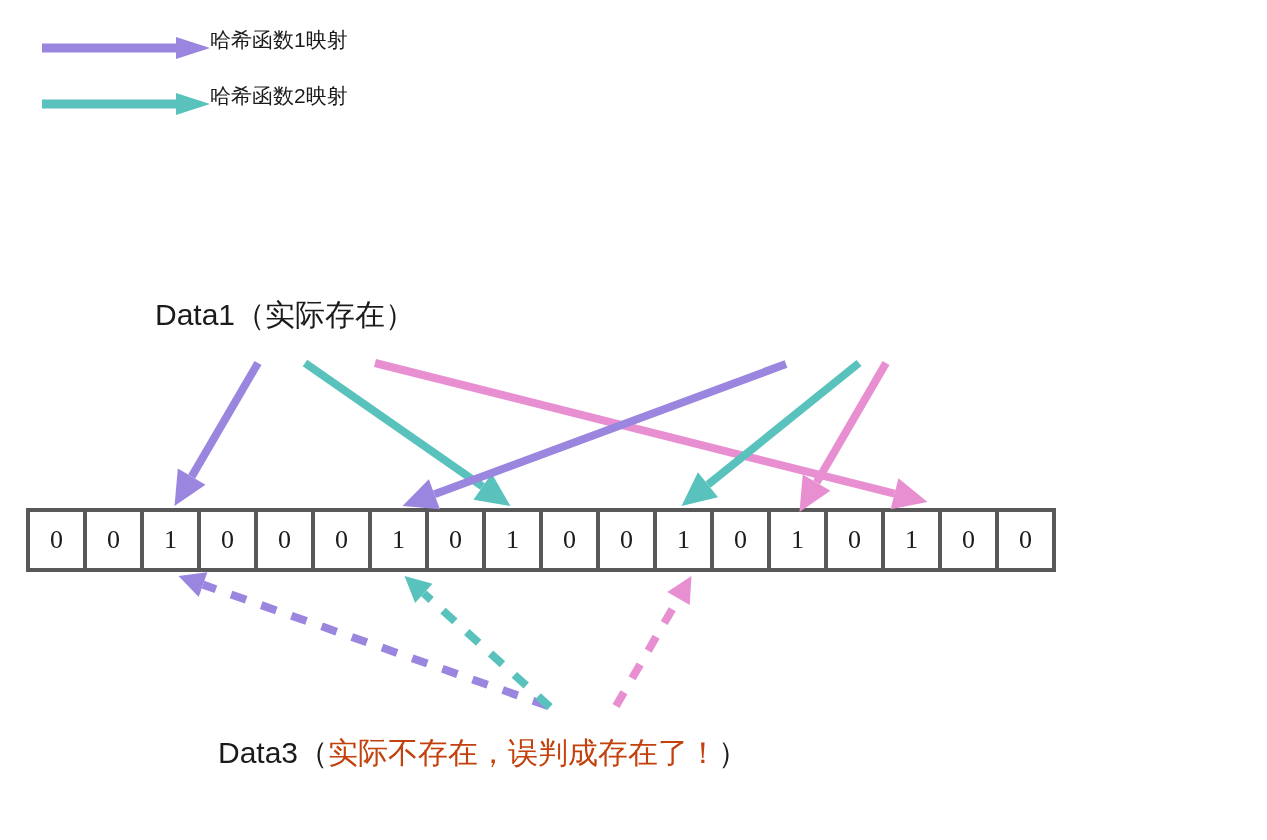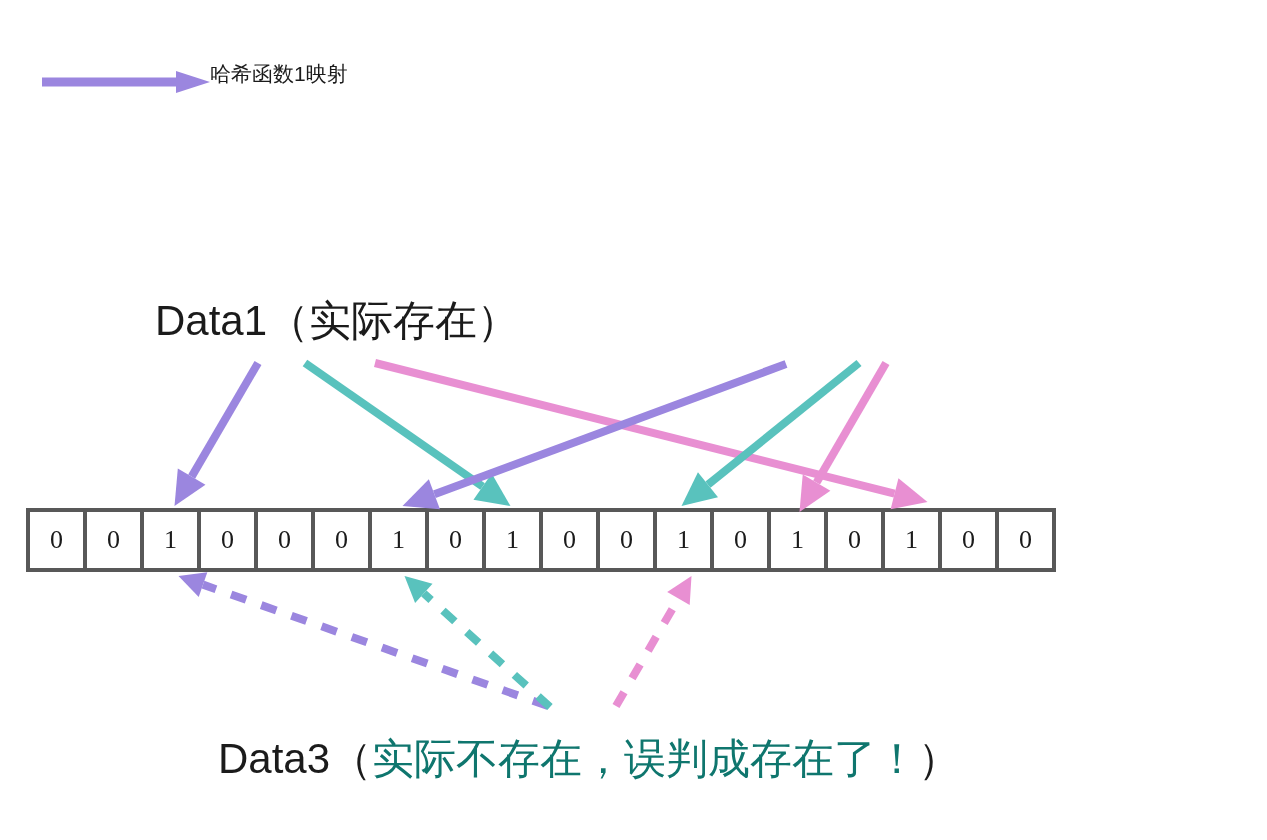--- a/index.html
+++ b/index.html
@@ -31,21 +31,20 @@
   
   .legend {
     position: absolute;
     left: 0px;
     top: 20px;
     width: 520px;
   }
   .legend-row {
     position: relative;
     height: 56px;
-    margin-top: 34px;
   }
   .legend-swatch {
     position: absolute;
     left: 40px;
     top: 14px;
     width: 170px;
     height: 28px;
   }
   .legend-label {
     position: absolute;
@@ -53,29 +52,29 @@
     top: 6px;
     font-size: 21px;
     color: #1b1b1b;
     white-space: nowrap;
     line-height: 28px;
   }
 
   
   .data-label {
     position: absolute;
-    font-size: 42px;
+    font-size: 30px;
     color: #1b1b1b;
     white-space: nowrap;
     line-height: 1.1;
   }
   #data1-label { left: 155px; top: 298px; }
   #data2-label { left: 693px; top: 298px; }
   #data3-label { left: 218px; top: 736px; }
-  .warn-text { color: #0f766e; }
+  .warn-text { color: #c2410c; }
 
   
   .bit-array {
     position: absolute;
     left: 26px;
     top: 508px;
     display: flex;
     flex-direction: row;
   }
   .bit-cell {
@@ -101,20 +100,27 @@
   <div class="legend">
 
     <div class="legend-row">
       <svg class="legend-swatch" viewBox="0 0 170 28">
         <line x1="2" y1="14" x2="140" y2="14" stroke="#9b86df" stroke-width="9"></line>
         <polygon points="136,3 170,14 136,25" fill="#9b86df"></polygon>
       </svg>
       <span class="legend-label">哈希函数1映射</span>
     </div>
 
+    <div class="legend-row">
+      <svg class="legend-swatch" viewBox="0 0 170 28">
+        <line x1="2" y1="14" x2="140" y2="14" stroke="#59c2bd" stroke-width="9"></line>
+        <polygon points="136,3 170,14 136,25" fill="#59c2bd"></polygon>
+      </svg>
+      <span class="legend-label">哈希函数2映射</span>
+    </div>
 
 
   </div>
 
   <div class="data-label" id="data1-label">Data1（实际存在）</div>
   <div class="data-label" id="data3-label"><span>Data3（</span><span class="warn-text">实际不存在，误判成存在了！</span><span>）</span></div>
 
   <div class="bit-array" id="bit-array">
       <div class="bit-cell">0</div>
       <div class="bit-cell">0</div>

